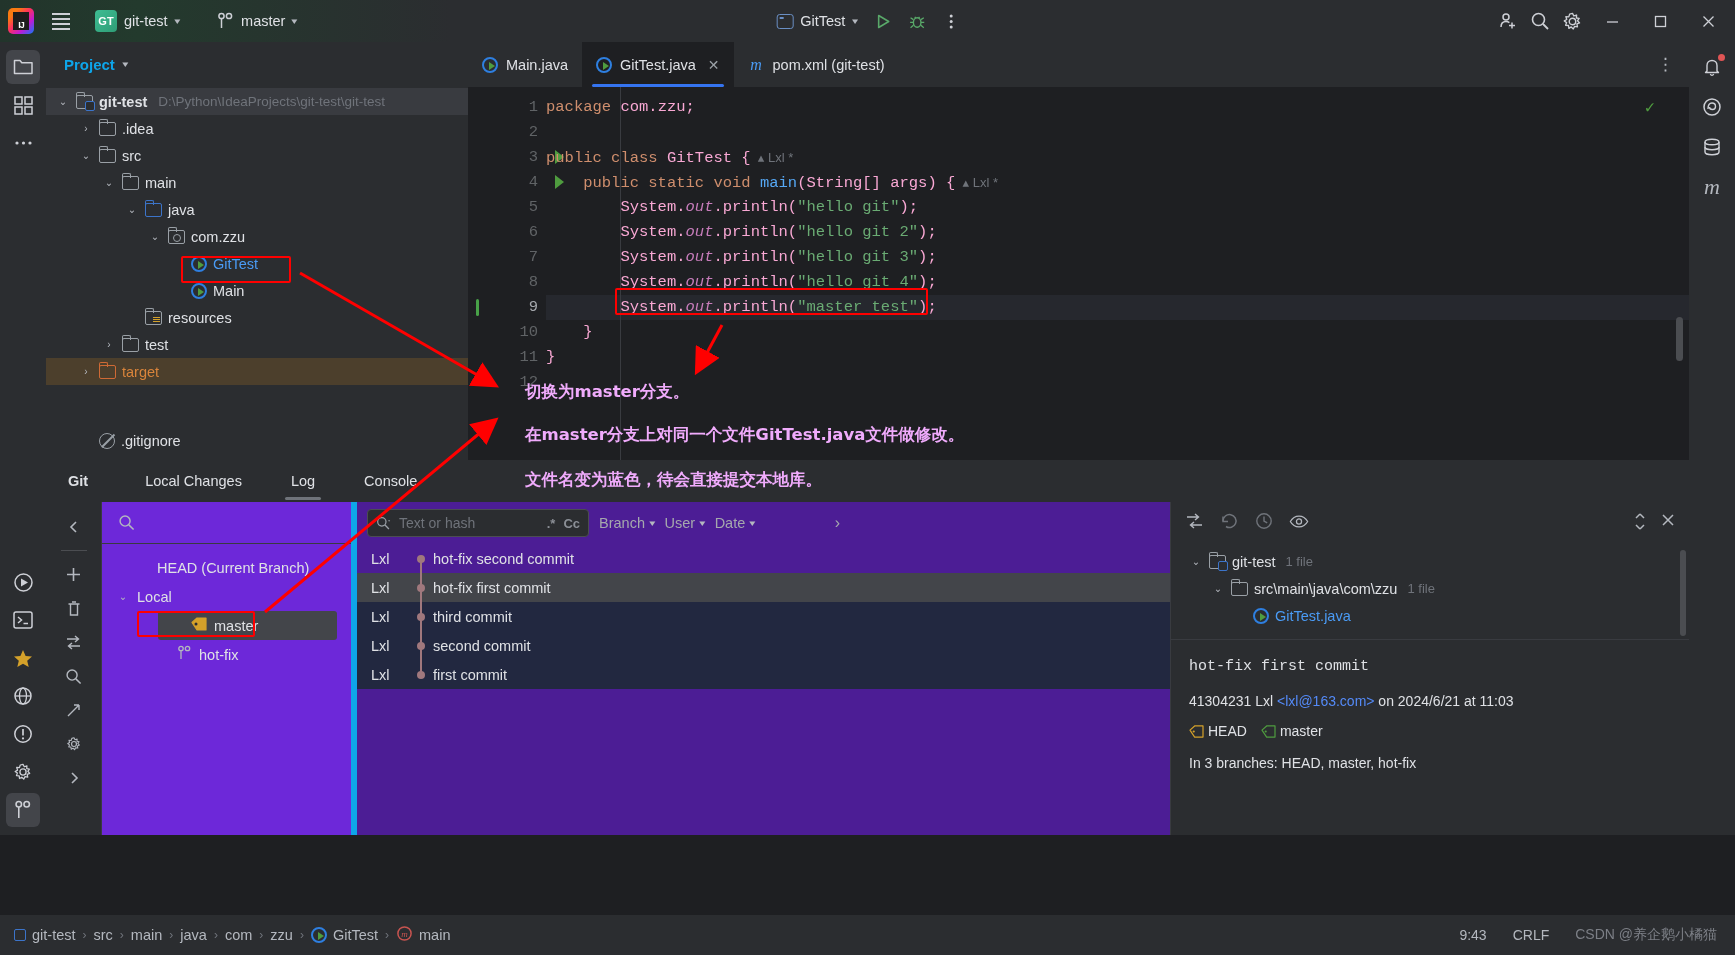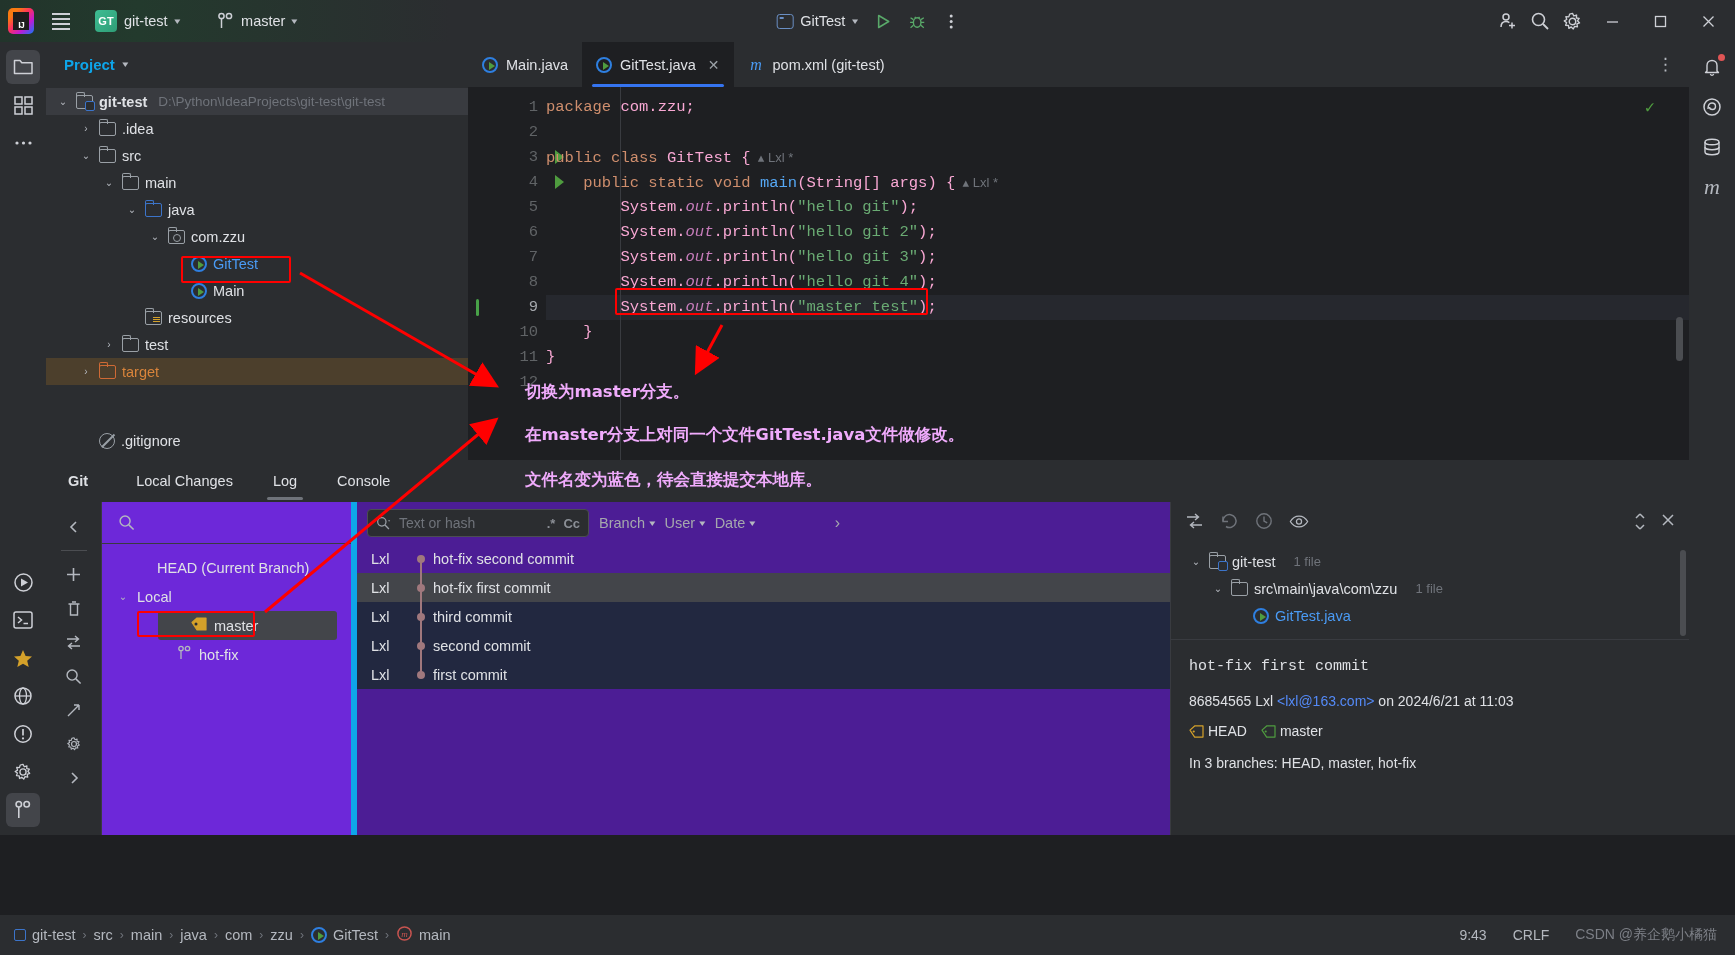--- a/index.html
+++ b/index.html
@@ -122,21 +122,21 @@
   .checkmark{position:absolute;right:34px;top:10px;color:#4f9c3f;font-size:17px;font-weight:bold;}
   .scroll-mark{position:absolute;right:6px;top:230px;width:7px;height:44px;background:#4b4d51;border-radius:4px;}
   .ind-guide{position:absolute;left:0;top:0;bottom:0;width:1px;background:#393b40;}
 
   
   .anno{position:absolute;color:#f0abfc;font-weight:bold;font-size:16.5px;white-space:nowrap;
         font-family:"DejaVu Sans","Liberation Sans",sans-serif;margin-left:6px;}
 
   
   .gitwin{position:absolute;left:46px;top:460px;width:1643px;height:375px;background:#2b2d30;}
-  .git-tabs{height:42px;display:flex;gap:8px;padding-left:14px;position:relative;}
+  .git-tabs{height:42px;display:flex;gap:17px;padding-left:14px;position:relative;}
   .gt-tab{height:42px;display:flex;align-items:center;padding:0 16px;font-size:14.5px;color:#dfe1e5;cursor:pointer;position:relative;}
   .gt-tab.title{font-weight:bold;padding-left:8px;padding-right:24px;}
   .gt-tab.active::after{content:"";position:absolute;left:10px;right:10px;bottom:2px;height:3px;background:#6f737a;border-radius:2px;}
 
   .git-body{position:absolute;left:0;top:42px;right:0;bottom:0;display:flex;}
   .branchrail{width:56px;background:#2b2d30;display:flex;flex-direction:column;align-items:center;padding-top:10px;gap:4px;border-right:1px solid #393b40;}
   .brbtn{width:34px;height:30px;display:flex;align-items:center;justify-content:center;color:#b4b8bf;cursor:pointer;border-radius:5px;}
   .brsep{width:26px;height:1px;background:#4b4d51;margin:4px 0;}
 
   .branchpanel{width:255px;background:#6d28d9;position:relative;border-right:6px solid #0ea5e9;}
@@ -162,21 +162,21 @@
   .gdot{width:8px;height:8px;border-radius:50%;background:#a0787d;position:relative;z-index:2;}
   .lsubject{flex:1;white-space:nowrap;overflow:hidden;}
   .lbranch{display:flex;align-items:center;gap:5px;color:#8b8f96;font-size:13.5px;margin-right:12px;}
   .ldate{width:138px;color:#dfe1e5;font-size:14px;}
 
   .detailpanel{position:absolute;right:0;top:0;width:519px;height:333px;background:#2b2d30;border-left:1px solid #393b40;}
   .dtoolbar{height:42px;display:flex;align-items:center;gap:16px;padding-left:14px;color:#b4b8bf;}
   .dtoolbar .right{margin-left:auto;display:flex;gap:14px;padding-right:14px;}
   .dtree{padding-top:4px;font-size:14.5px;}
   .drow{height:27px;display:flex;align-items:center;gap:6px;padding-left:18px;cursor:pointer;}
-  .dcount{color:#6f737a;font-size:13px;margin-left:12px;}
+  .dcount{color:#6f737a;font-size:13px;margin-left:4px;}
   .dsep{height:1px;background:#393b40;margin-top:10px;}
   .dmsg{font-family:"Liberation Mono",monospace;font-size:15px;color:#dfe1e5;padding:18px 0 0 18px;}
   .dmeta{font-size:14px;color:#dfe1e5;padding:18px 0 0 18px;}
   .dmeta a{color:#548af7;text-decoration:none;}
   .dbadges{display:flex;align-items:center;gap:14px;padding:14px 0 0 18px;font-size:14px;}
   .dbranches{font-size:14px;color:#dfe1e5;padding:16px 0 0 18px;}
   .dscroll{position:absolute;right:3px;top:48px;width:6px;height:86px;background:#4b4d51;border-radius:3px;}
 
   
   .statusbar{position:absolute;left:0;bottom:0;width:1735px;height:40px;background:#2b2d30;display:flex;align-items:center;}
@@ -758,21 +758,21 @@
             </div>
             <div class="drow" style="padding-left: 62px;">
               <span class="tarrow"></span>
               <span class="jico"></span>
               <span class="tname blue">GitTest.java</span>
             </div>
           </div>
         <div class="dsep"></div>
         <div class="dmsg">hot-fix first commit</div>
         <div class="dmeta">
-          <span>86854565</span>
+          <span>41304231</span>
           <span>Lxl</span>
           <a href="#">&lt;lxl@163.com&gt;</a>
           <span>on</span>
           <span>2024/6/21 at 11:03</span>
         </div>
         <div class="dbadges" id="detail-badges">
             <span style="display: flex; align-items: center; gap: 4px;">
               <svg width="15" height="13" viewBox="0 0 16 14">
                 <path d="M1 5.5 L6 1 L15 1 L15 13 L6 13 Z" fill="none" stroke="#d4a12a" stroke-width="1.3" stroke-linejoin="round"></path>
                 <circle cx="5" cy="7" r="1.2" fill="#d4a12a"></circle>

